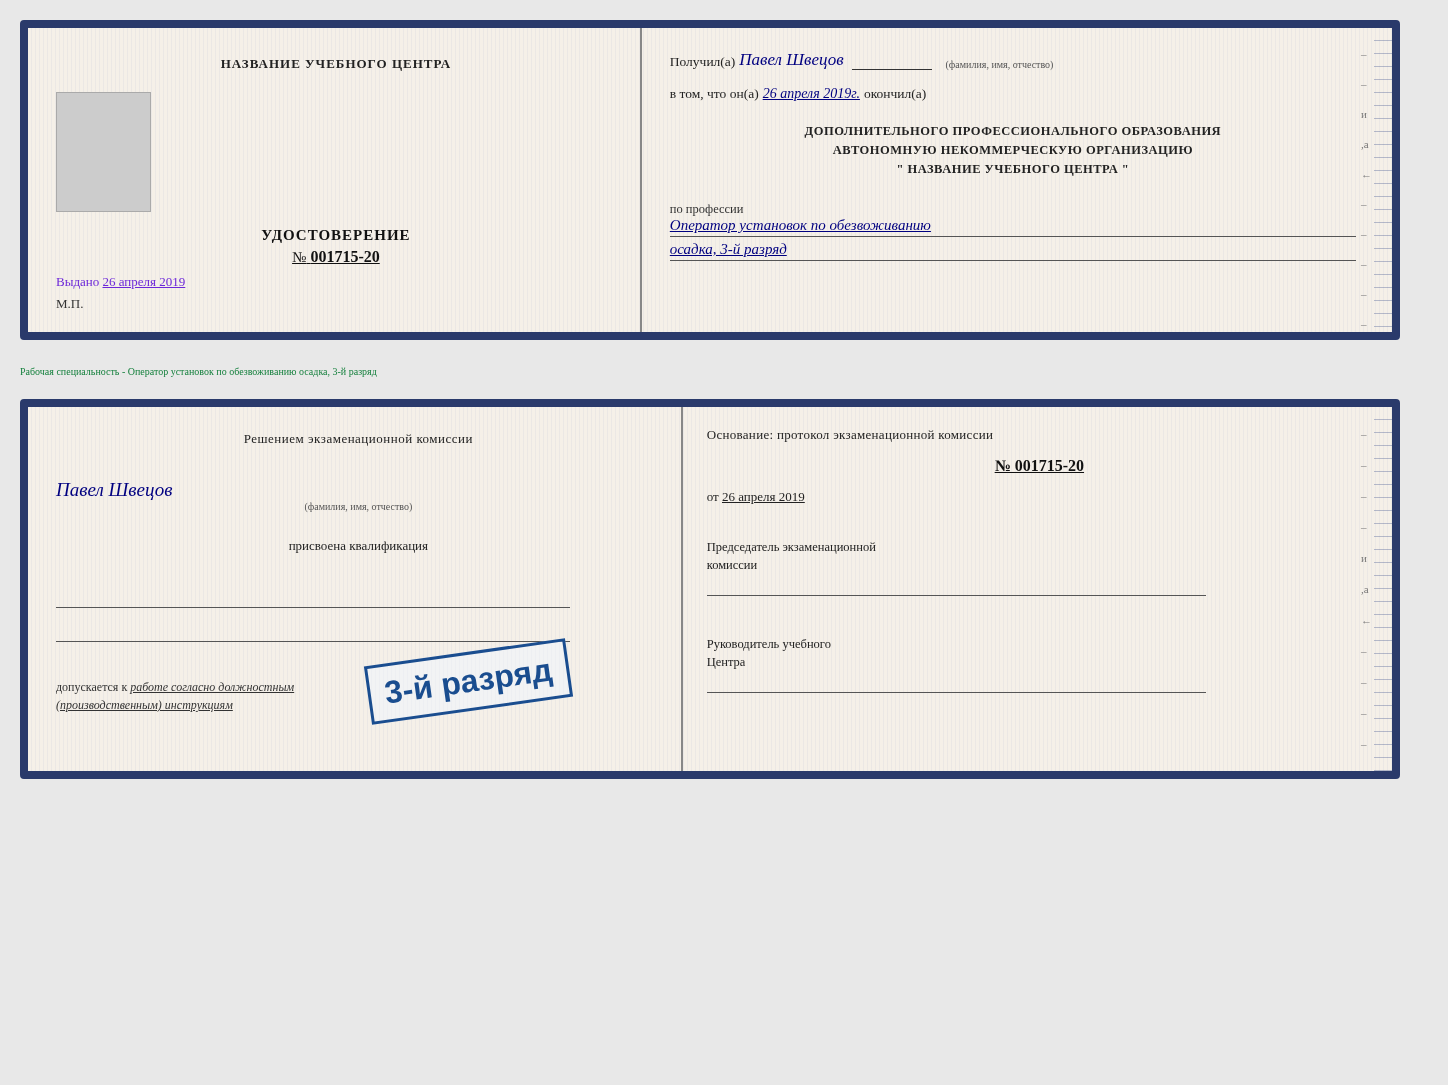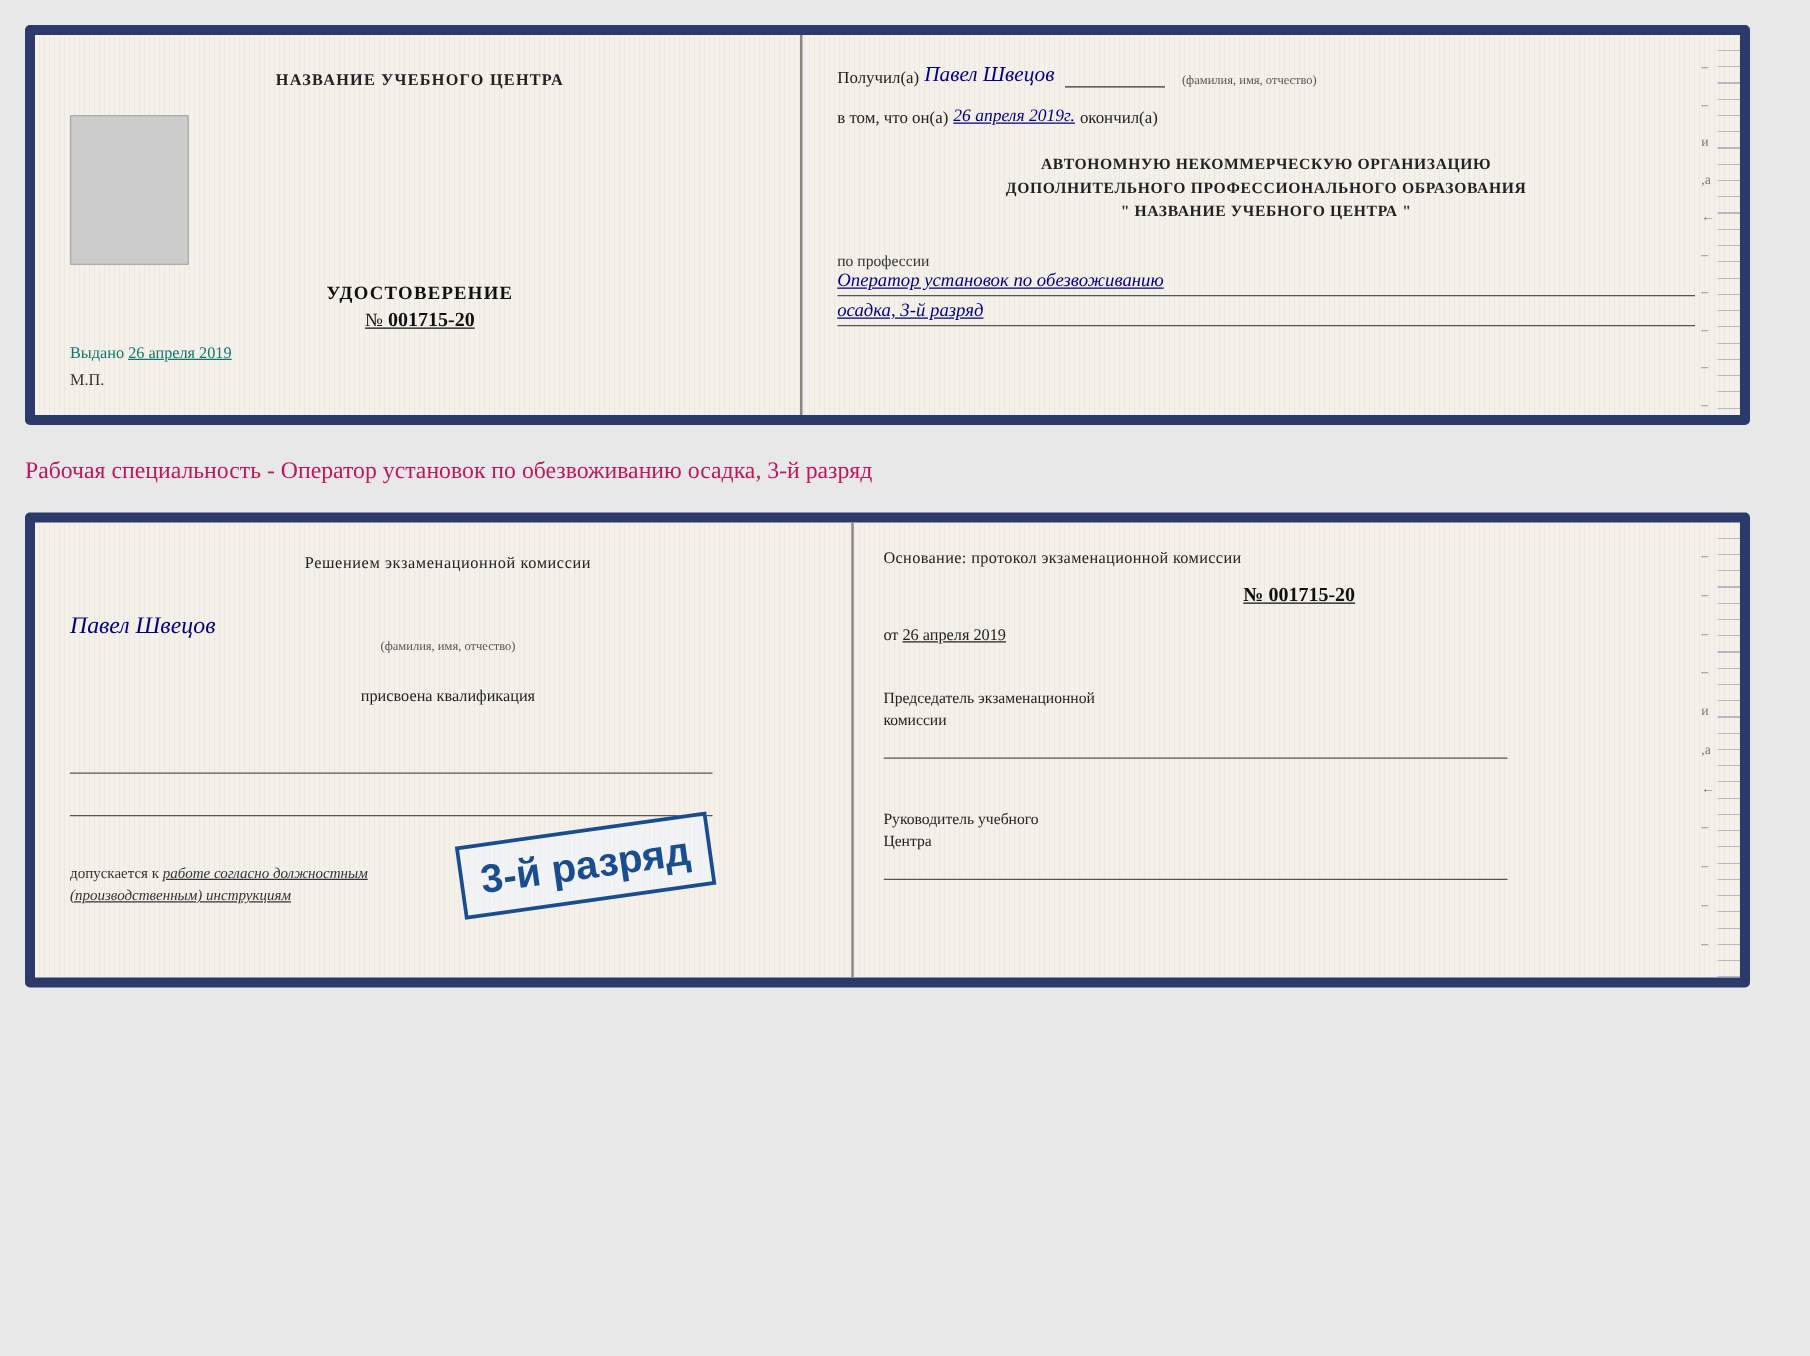--- a/index.html
+++ b/index.html
@@ -120,21 +120,21 @@
     }
 
     .cert-number-prefix {
       font-weight: normal;
       font-size: 15px;
     }
 
     .issued-line {
       margin-top: auto;
       font-size: 13px;
-      color: #0f766e;
+      color: #6d28d9;
       align-self: flex-start;
     }
 
     .issued-date {
       text-decoration: underline;
     }
 
     .mp-label {
       font-size: 13px;
       color: #333;
@@ -210,22 +210,22 @@
       font-size: 15px;
       text-decoration: underline;
       display: block;
       border-bottom: 1px solid #555;
       padding-bottom: 2px;
       margin-top: 4px;
     }
 
     
     .separator-text {
-      font-size: 19px;
-      color: #be185d;
+      font-size: 10px;
+      color: #15803d;
       padding: 8px 0 4px 0;
     }
 
     
     .doc2-left {
       width: 48%;
       padding: 24px 20px 20px 28px;
       border-right: 2px solid #888;
       display: flex;
       flex-direction: column;
@@ -448,22 +448,22 @@
         </span>
       </div>
 
       <div class="recipient-line" style="margin-top:6px;">
         <span>в том, что он(а)</span>
         <span class="handwritten" style="font-size:14px; text-decoration:underline;">26 апреля 2019г.</span>
         <span>окончил(а)</span>
       </div>
 
       <div style="margin-top: 10px;">
+        <div class="section-text centered">ДОПОЛНИТЕЛЬНОГО ПРОФЕССИОНАЛЬНОГО ОБРАЗОВАНИЯ</div>
         <div class="section-text centered">АВТОНОМНУЮ НЕКОММЕРЧЕСКУЮ ОРГАНИЗАЦИЮ</div>
-        <div class="section-text centered">ДОПОЛНИТЕЛЬНОГО ПРОФЕССИОНАЛЬНОГО ОБРАЗОВАНИЯ</div>
         <div class="section-text centered">"   НАЗВАНИЕ УЧЕБНОГО ЦЕНТРА   "</div>
       </div>
 
       <div style="margin-top: 8px;">
         <div class="profession-label">по профессии</div>
         <span class="profession-value">Оператор установок по обезвоживанию</span>
         <span class="profession-value2">осадка, 3-й разряд</span>
       </div>
 
       <div class="right-side-dashes">

